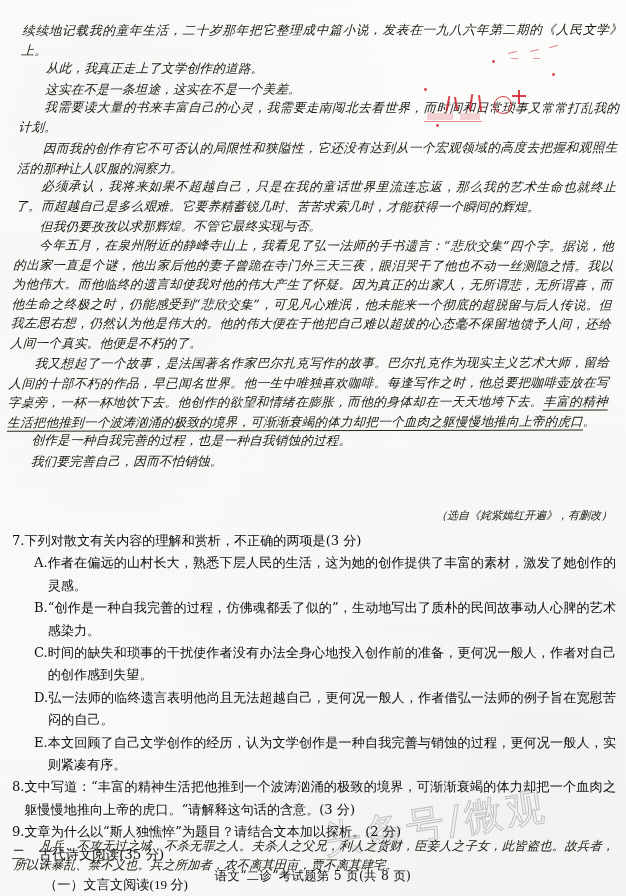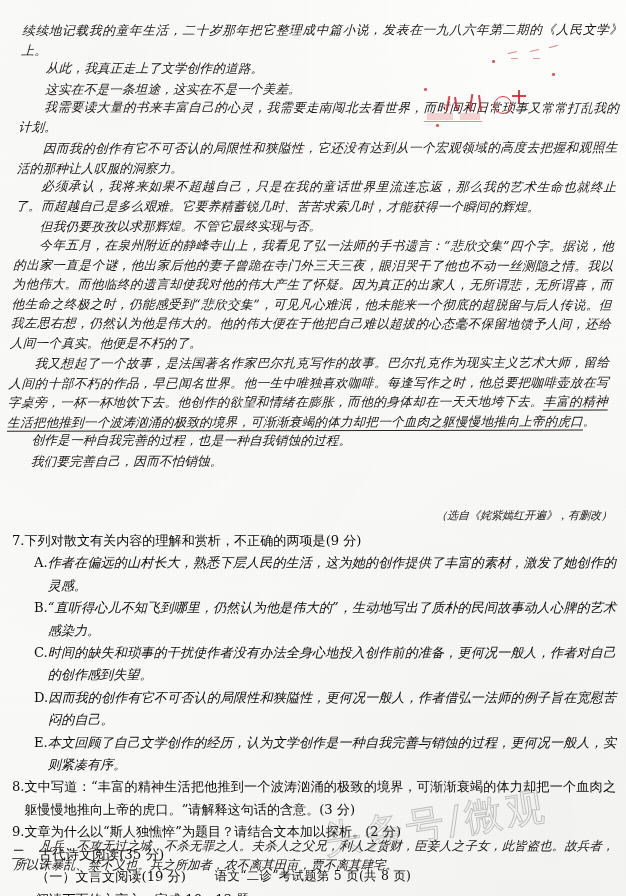--- a/index.html
+++ b/index.html
@@ -109,32 +109,33 @@
   .opt {
     display: flex;
     align-items: flex-start;
     margin: 0;
     padding-left: 22px;
   }
   .opt-letter {
     flex: 0 0 auto;
     white-space: pre;
   }
-  .opt-body { flex: 1 1 auto; font-style: italic; }
+  .opt-body { flex: 1 1 auto; }
 
   .sec-head {
     margin: 0;
     font-size: 13.4px;
     line-height: 22.6px;
   }
   .sub-head {
-    margin: 0;
+    margin: 8px;
     padding-left: 24px;
     font-size: 13.2px;
     line-height: 22.6px;
+    font-family: Liberation Serif, serif;
   }
   .instruction {
     margin: 0;
     padding-left: 24px;
     font-size: 13.2px;
     line-height: 22.6px;
   }
 
   
   .classical {
@@ -230,41 +231,41 @@
     <p>创作是一种自我完善的过程，也是一种自我销蚀的过程。</p>
     <p>我们要完善自己，因而不怕销蚀。</p>
   </div>
 
   <div class="attrib">（选自《姹紫嫣红开遍》，有删改）</div>
 
   <div class="printed">
 
     <div class="q">
       <span class="q-num">7.</span>
-      <span class="q-body">下列对散文有关内容的理解和赏析，不正确的两项是(9 分)</span>
+      <span class="q-body">下列对散文有关内容的理解和赏析，不正确的两项是(3 分)</span>
     </div>
 
     <div class="opt">
       <span class="opt-letter">A.</span>
       <span class="opt-body">作者在偏远的山村长大，熟悉下层人民的生活，这为她的创作提供了丰富的素材，激发了她创作的灵感。</span>
     </div>
 
     <div class="opt">
       <span class="opt-letter">B.</span>
-      <span class="opt-body">“直听得心儿不知飞到哪里，仍然认为他是伟大的”，生动地写出了质朴的民间故事动人心脾的艺术感染力。</span>
+      <span class="opt-body">“创作是一种自我完善的过程，仿佛魂都丢了似的”，生动地写出了质朴的民间故事动人心脾的艺术感染力。</span>
     </div>
 
     <div class="opt">
       <span class="opt-letter">C.</span>
       <span class="opt-body">时间的缺失和琐事的干扰使作者没有办法全身心地投入创作前的准备，更何况一般人，作者对自己的创作感到失望。</span>
     </div>
 
     <div class="opt">
       <span class="opt-letter">D.</span>
-      <span class="opt-body">因而我的创作有它不可否认的局限性和狭隘性，更何况一般人，作者借弘一法师的例子旨在宽慰苦闷的自己。</span>
+      <span class="opt-body">弘一法师的临终遗言表明他尚且无法超越自己，更何况一般人，作者借弘一法师的例子旨在宽慰苦闷的自己。</span>
     </div>
 
     <div class="opt">
       <span class="opt-letter">E.</span>
       <span class="opt-body">本文回顾了自己文学创作的经历，认为文学创作是一种自我完善与销蚀的过程，更何况一般人，实则紧凑有序。</span>
     </div>
 
     <div class="q">
       <span class="q-num">8.</span>
       <span class="q-body">文中写道：“丰富的精神生活把他推到一个波涛汹涌的极致的境界，可渐渐衰竭的体力却把一个血肉之躯慢慢地推向上帝的虎口。”请解释这句话的含意。(3 分)</span>

